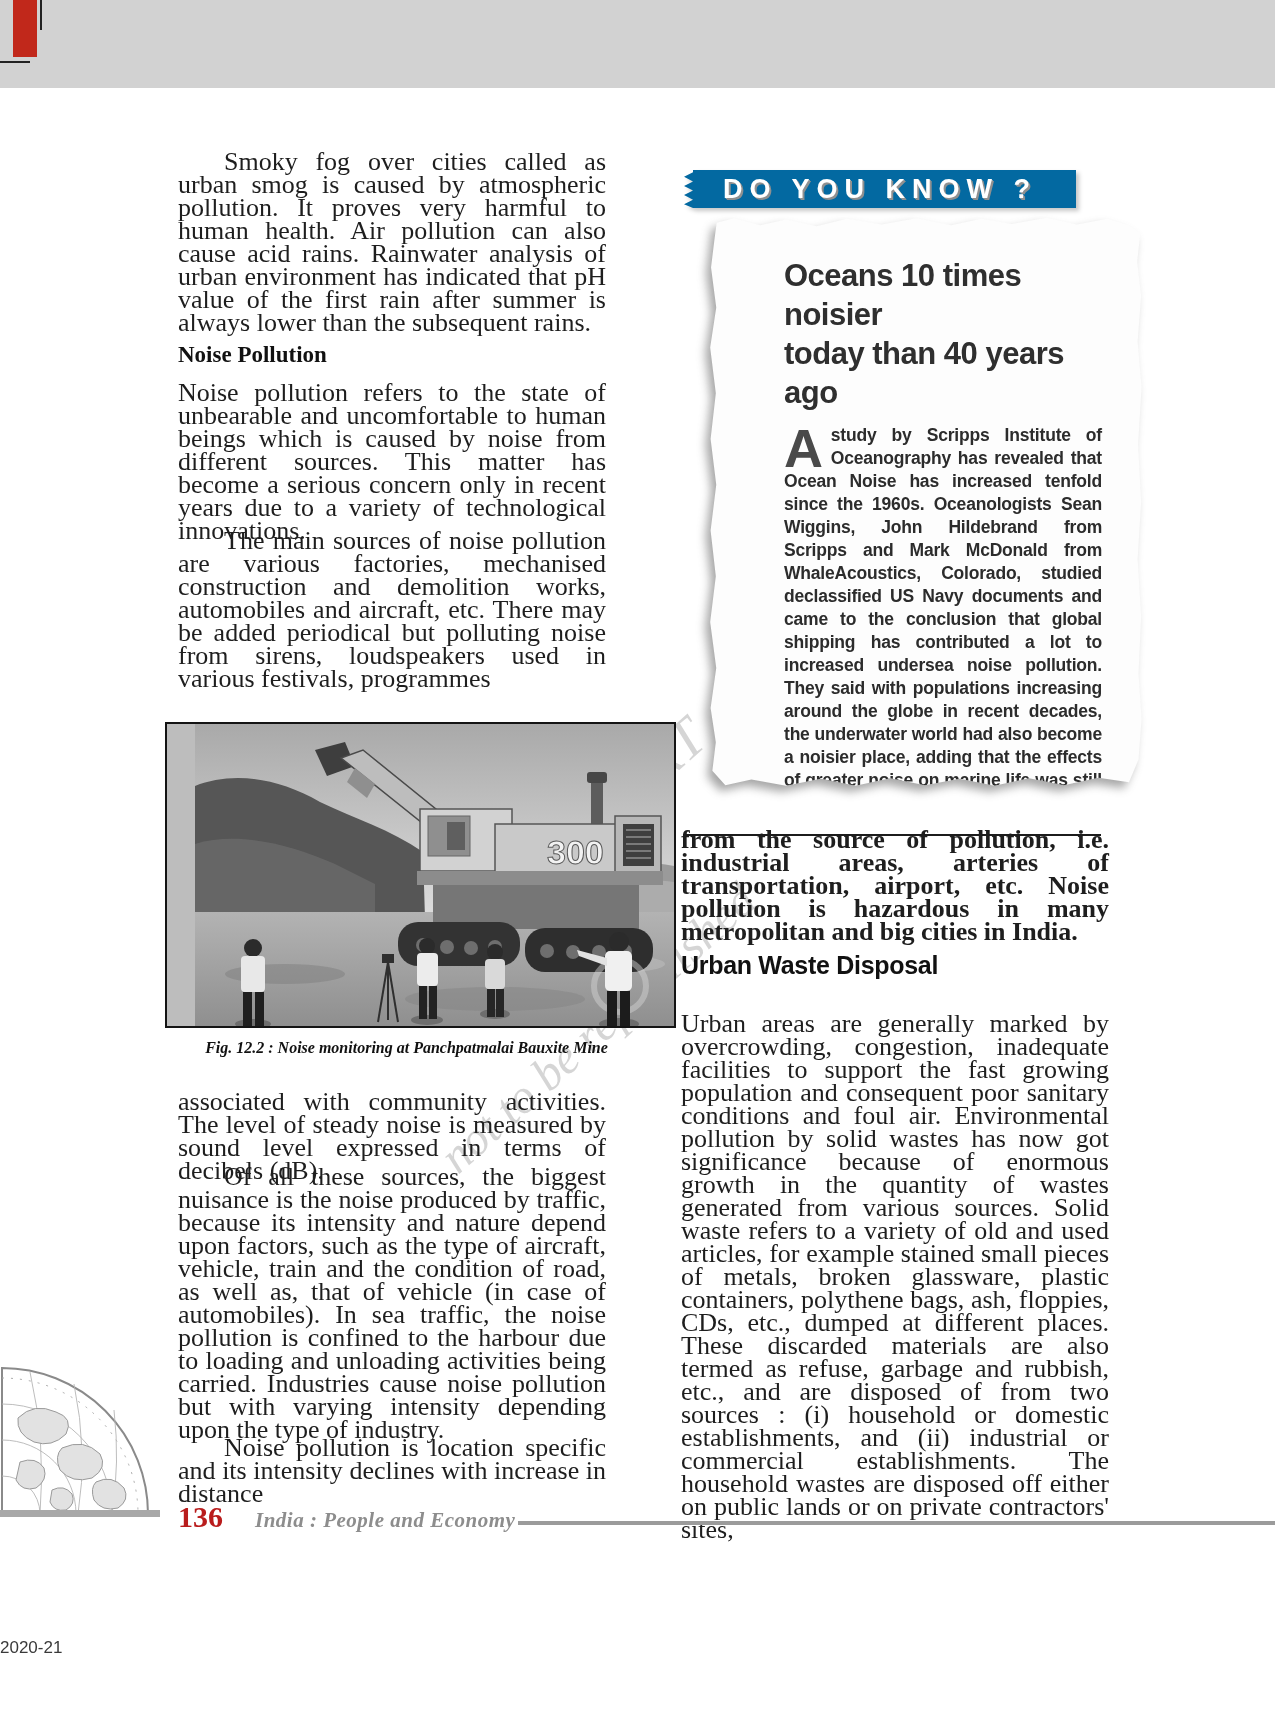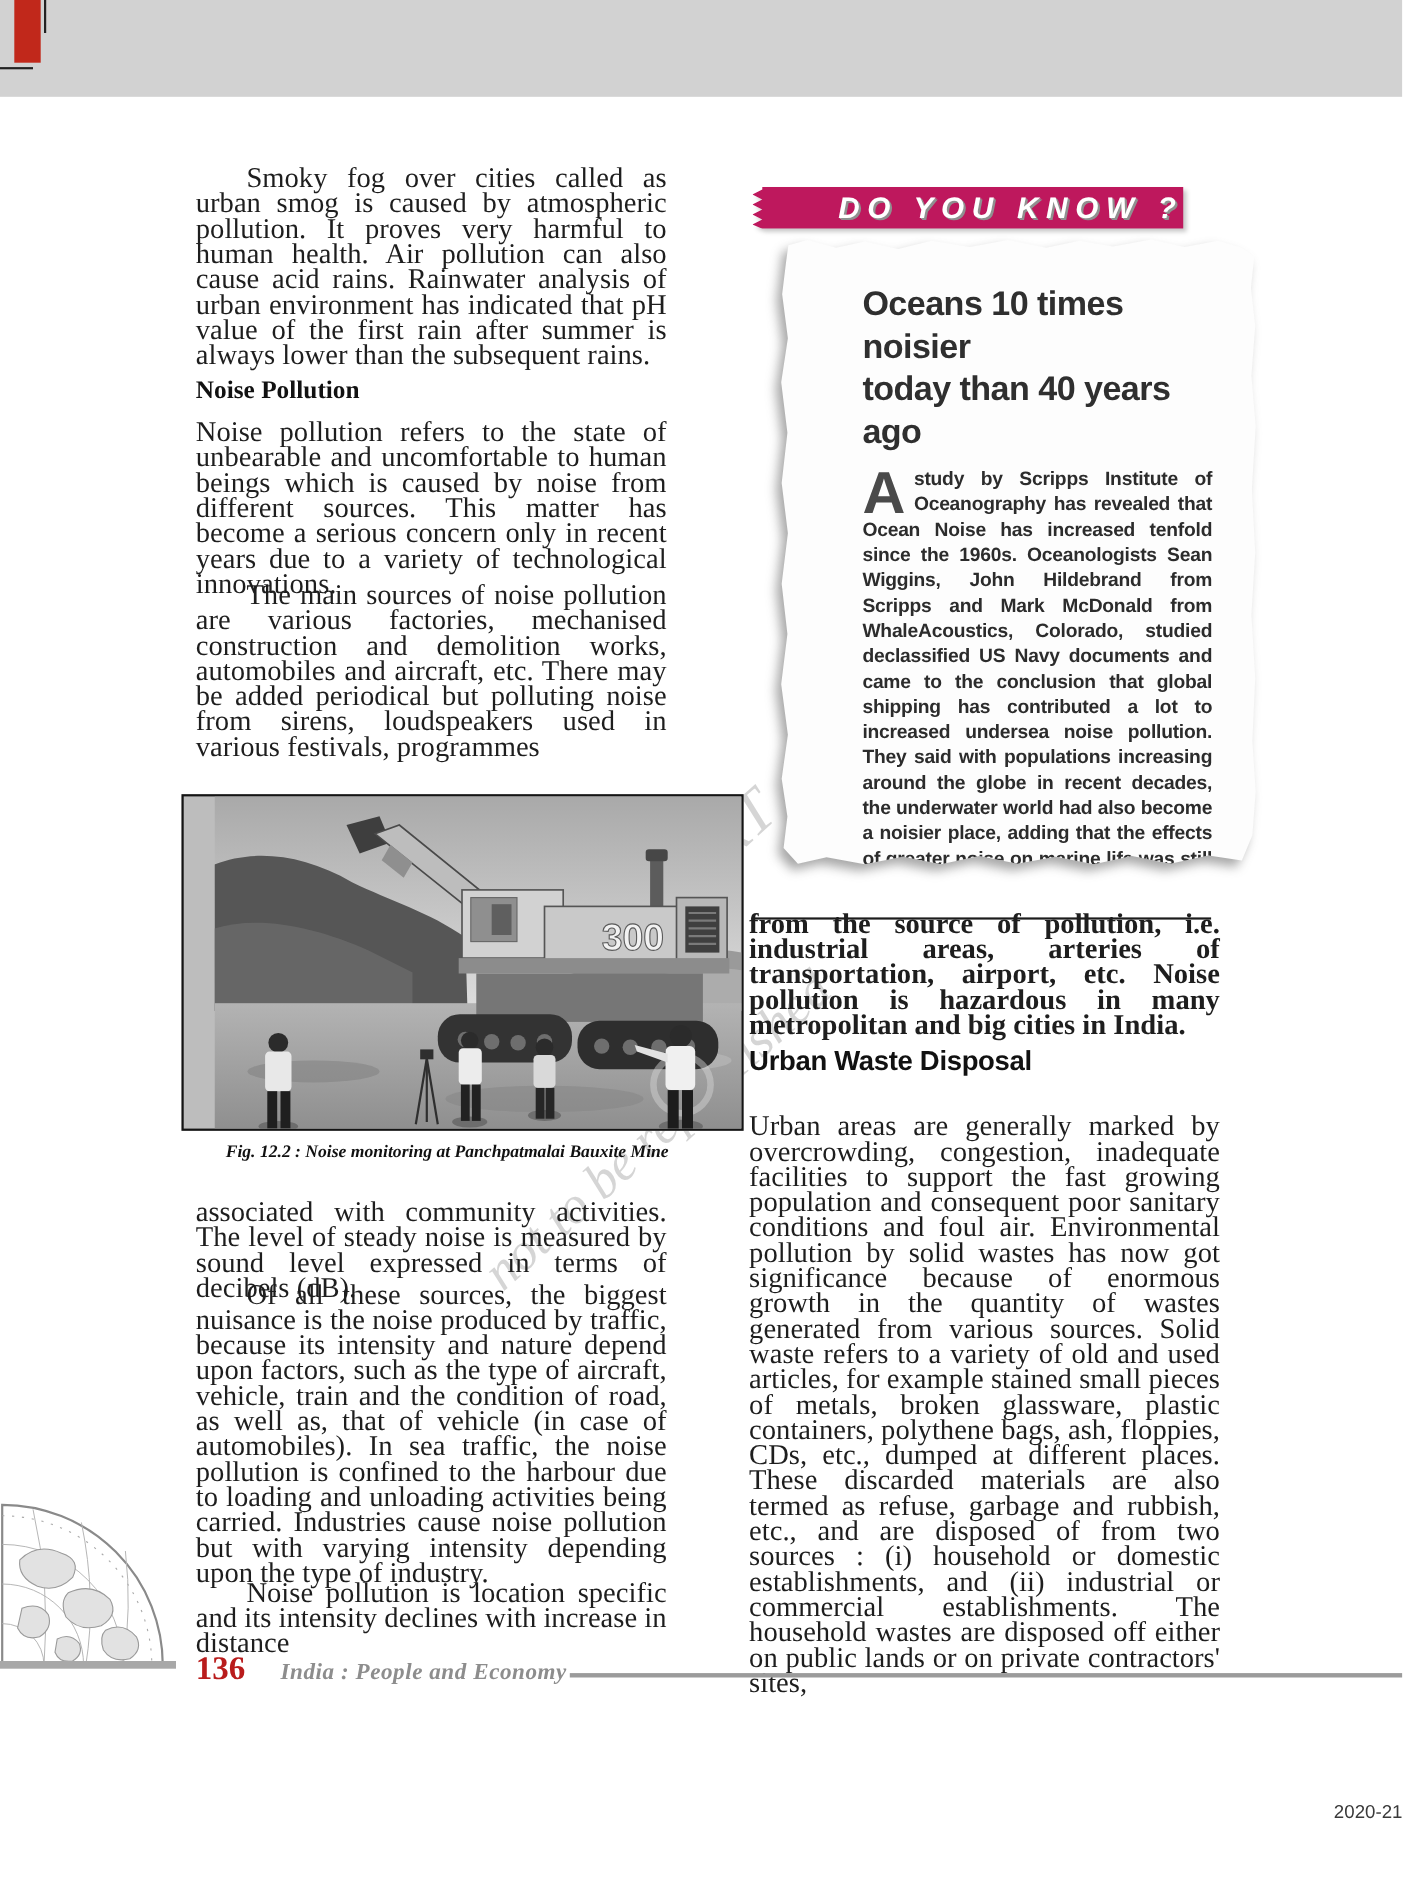--- a/index.html
+++ b/index.html
@@ -19,42 +19,42 @@
   
   .para{width:428px;text-align:justify;font-size:26px;line-height:23px;}
   .indent{text-indent:46px;}
   .h-serif{font-weight:bold;font-size:23px;color:#111;}
   .h-sans{font-family:"Liberation Sans","DejaVu Sans",sans-serif;font-weight:bold;font-size:25px;color:#111;letter-spacing:-0.3px;}
   
   .photo-frame{left:165px;top:722px;width:479px;height:302px;border:2px solid #141414;background:#bdbdbd;padding-left:28px;}
   .caption{left:165px;top:1036px;width:483px;text-align:center;font-weight:bold;font-style:italic;font-size:16px;line-height:23px;color:#111;}
   
   .banner-wrap{left:684px;top:170px;filter:drop-shadow(3px 3px 2px rgba(0,0,0,0.22));}
-  .banner{width:392px;height:38px;background:#be185d;display:flex;align-items:center;justify-content:flex-end;
-    clip-path:polygon(9px 0,100% 0,100% 100%,9px 100%,0 90%,9px 78%,0 66%,9px 54%,0 42%,9px 30%,0 18%,9px 6%);font-style:italic;}
+  .banner{width:392px;height:38px;background:#0369a1;display:flex;align-items:center;justify-content:center;
+    clip-path:polygon(9px 0,100% 0,100% 100%,9px 100%,0 90%,9px 78%,0 66%,9px 54%,0 42%,9px 30%,0 18%,9px 6%);}
   .banner-text{font-family:"Liberation Sans","DejaVu Sans",sans-serif;font-weight:bold;font-size:27px;
     color:#ffffff;letter-spacing:7px;text-transform:uppercase;text-shadow:2px 2px 0 #909090,1px 1px 0 #a5a5a5;}
   
   .clip-wrap{left:708px;top:216px;filter:drop-shadow(-5px 6px 5px rgba(60,60,60,0.45));}
   .clipping{width:434px;height:572px;background:#fdfdfd;box-sizing:border-box;padding:40px 40px 0 76px;
     clip-path:polygon(2% 1.2%,6% .4%,12% 1.6%,18% .6%,25% 1.8%,32% .5%,40% 1.5%,48% .4%,56% 1.6%,63% .5%,70% 1.4%,78% .3%,85% 1.5%,92% .5%,97% 1.6%,99.6% 3%,98.9% 8%,99.8% 14%,99% 22%,99.9% 30%,99.1% 40%,99.8% 50%,99% 60%,99.8% 70%,99.2% 80%,99.9% 88%,99.2% 95%,97% 99%,90% 98.2%,82% 99.5%,74% 98.3%,66% 99.6%,58% 98.4%,50% 99.5%,42% 98.3%,34% 99.6%,26% 98.4%,18% 99.6%,10% 98.5%,4% 99.5%,1% 97%,1.8% 92%,.6% 86%,1.9% 79%,.5% 71%,1.8% 63%,.6% 55%,1.9% 47%,.6% 39%,1.8% 31%,.5% 23%,1.9% 16%,.7% 9%,1.5% 4%);}
   .clip-headline{font-family:"Liberation Sans","DejaVu Sans",sans-serif;font-weight:bold;font-size:31px;line-height:39px;
     color:#2f2f2f;letter-spacing:-0.5px;}
   .clip-body{margin-top:12px;font-family:"Liberation Sans","DejaVu Sans",sans-serif;font-weight:bold;font-size:17.5px;
     line-height:23px;color:#2c2c2c;text-align:justify;letter-spacing:-0.2px;}
   .drop-cap{float:left;font-family:"Liberation Sans",sans-serif;font-weight:bold;font-size:54px;line-height:44px;
     color:#4a4a4a;margin:2px 8px 0 0;}
   .divider{left:683px;top:834px;width:418px;height:2px;background:#1c1c1c;}
   
   .footer-row{left:178px;top:1500px;display:flex;align-items:baseline;gap:32px;}
   .pageno{font-weight:bold;font-size:30px;color:#b91c1c;}
   .booktitle{font-style:italic;font-weight:bold;font-size:21px;color:#8d8d8d;letter-spacing:0.5px;}
   .footer-rule{left:518px;top:1521px;width:757px;height:4px;background:#9b9b9b;}
   .globe-shadow{left:0;top:1510px;width:160px;height:7px;background:#a8a8a8;}
-  .year{left:0;top:1638px;width:1275px;text-align:right;font-family:"Liberation Sans",sans-serif;font-size:17px;color:#3a3a3a;}
+  .year{left:0;top:1638px;width:1275px;text-align:left;font-family:"Liberation Sans",sans-serif;font-size:17px;color:#3a3a3a;}
 </style>
 </head>
 <body>
 
 <div class="page">
 
   <div class="abs top-band"></div>
   <div class="abs crop-v"></div>
   <div class="abs crop-h"></div>
   <div class="abs red-tab" style="background:#c1281b;"></div>

